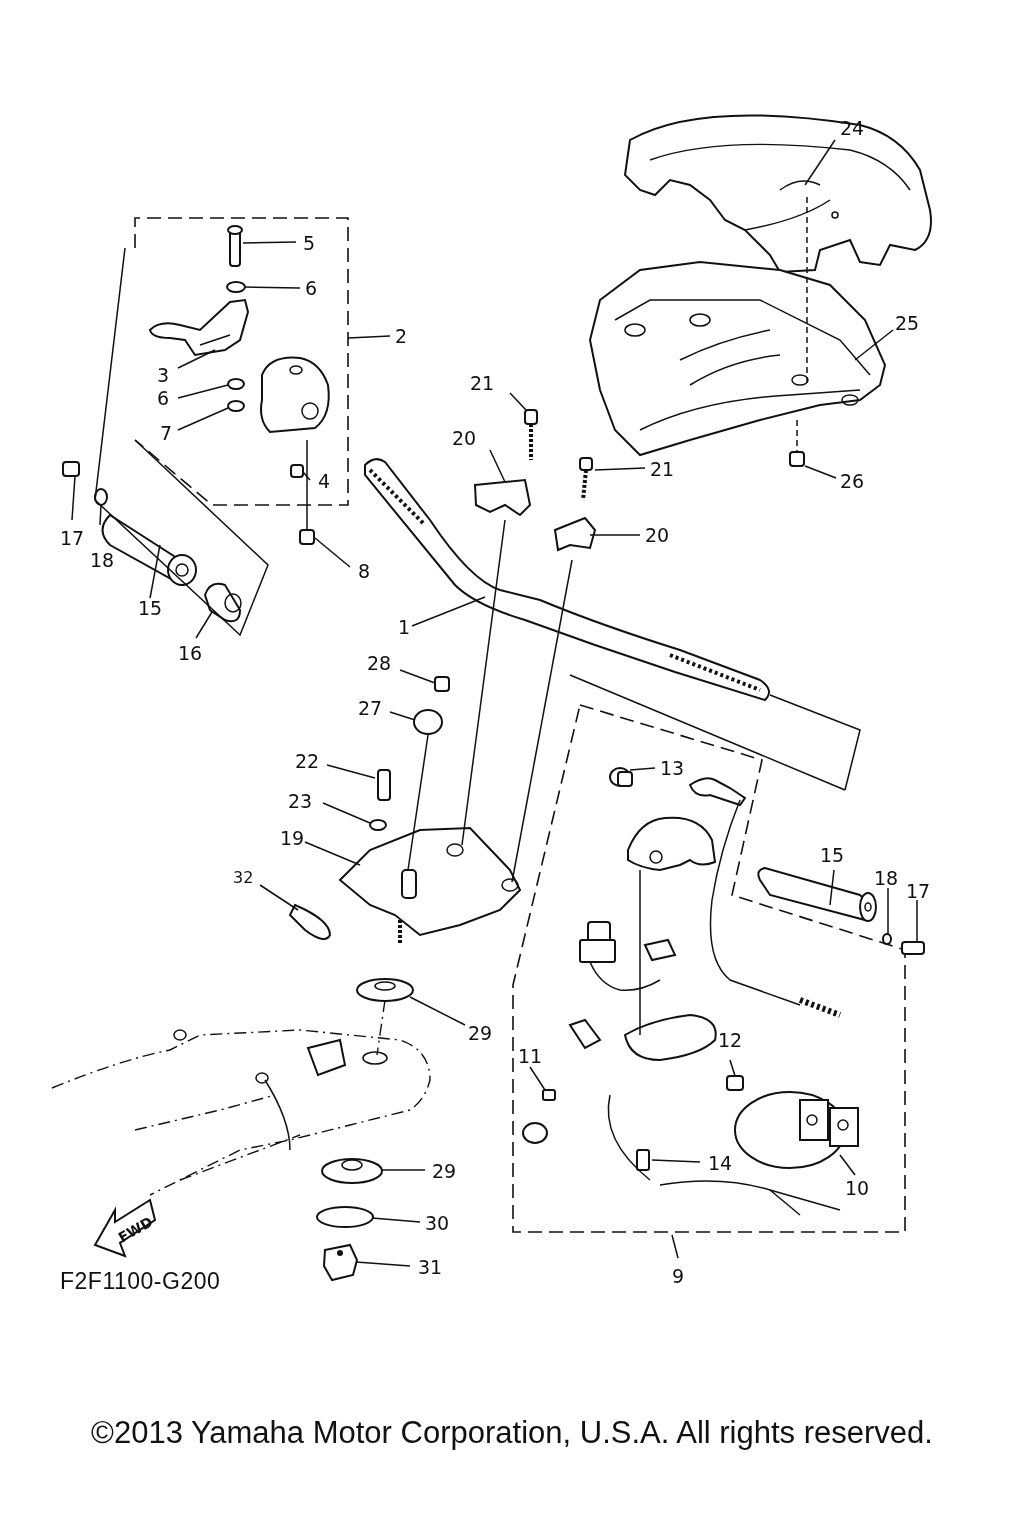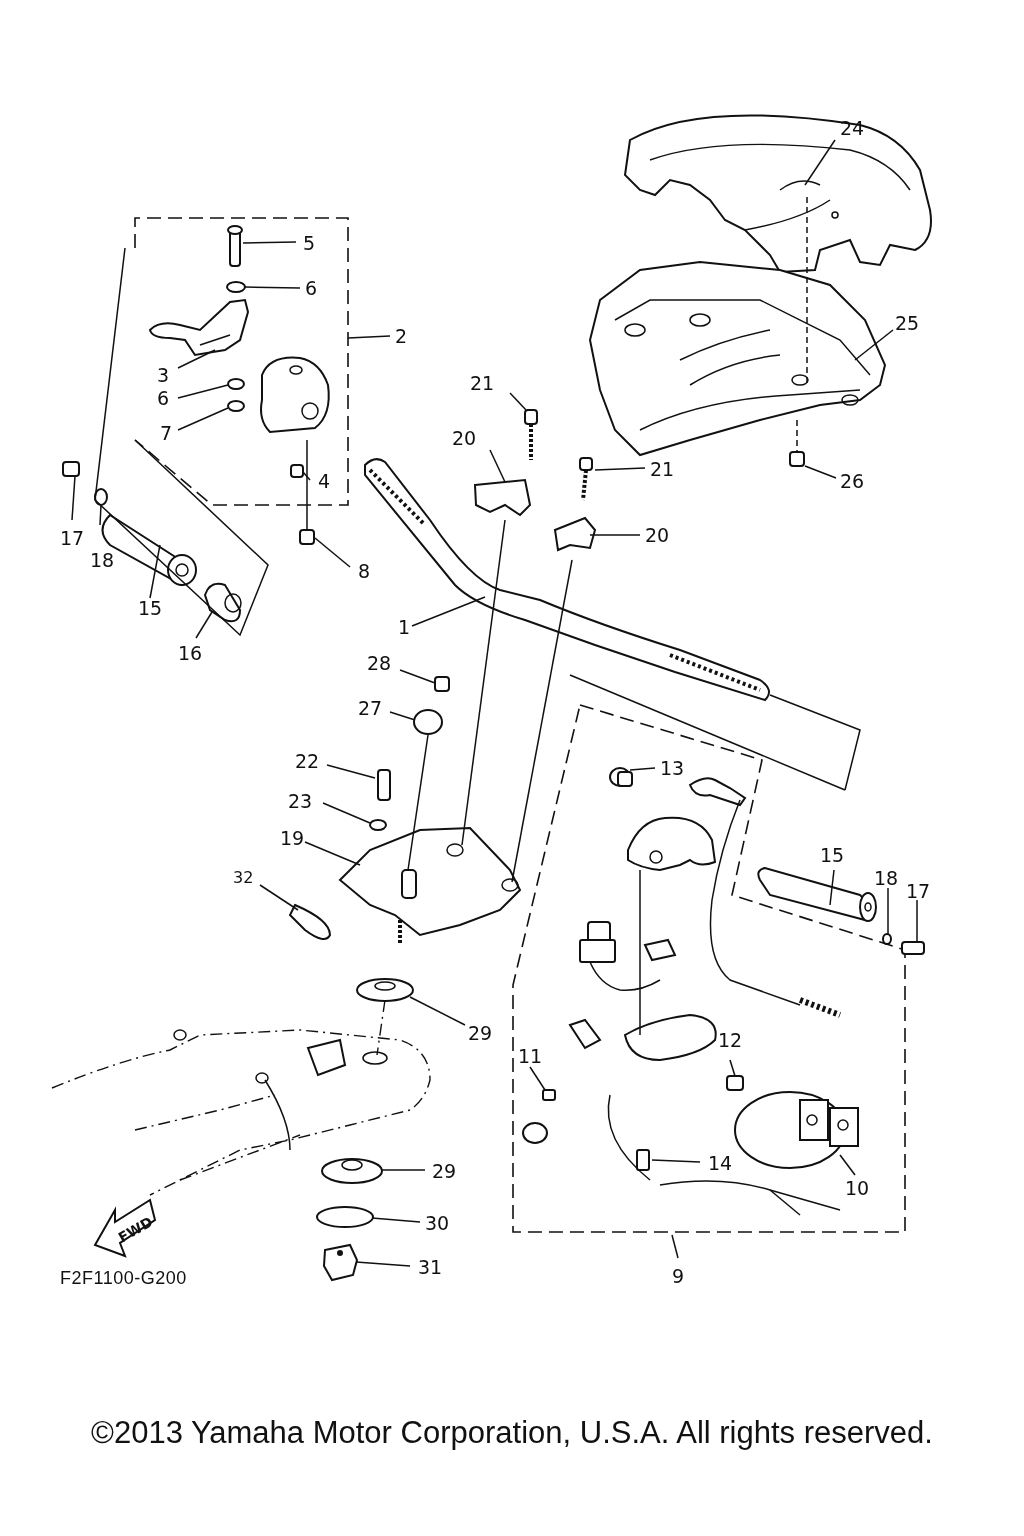--- a/index.html
+++ b/index.html
@@ -4,21 +4,21 @@
 <style>
   html, body { margin:0; padding:0; background:#ffffff; }
   body { width:1024px; height:1536px; position:relative; overflow:hidden; font-family:"Liberation Sans", sans-serif; }
   #diagram { position:absolute; left:0; top:0; width:1024px; height:1536px; }
   .part { fill:#ffffff; stroke:#111; stroke-width:2; }
   .thin { fill:none; stroke:#111; stroke-width:1.5; }
   .dash { fill:none; stroke:#111; stroke-width:1.6; stroke-dasharray:14 7; }
   .dashdot { fill:none; stroke:#111; stroke-width:1.4; stroke-dasharray:12 5 2 5; }
   .lead { fill:none; stroke:#111; stroke-width:1.5; }
   .label { font-family:"DejaVu Sans", sans-serif; font-size:19px; fill:#111; }
-  .fig-code { position:absolute; left:60px; top:1268px; font-family:"Liberation Sans", sans-serif; font-size:18px; color:#111; letter-spacing:0.5px;text-align:center; }
+  .fig-code { position:absolute; left:60px; top:1268px; font-family:"Liberation Sans", sans-serif; font-size:23px; color:#111; letter-spacing:0.5px;text-align:center; }
   .copyright { position:absolute; left:0; width:1024px; top:1415px; text-align:center; font-family:"Liberation Sans", sans-serif; font-size:31px; color:#111; }
 </style>
 </head>
 <body>
 
 <svg id="diagram" viewBox="0 0 1024 1536" xmlns="http://www.w3.org/2000/svg">
 
   <g>
     <path class="part" d="M630,140 Q700,100 860,125 Q900,135 920,170 L930,210 Q935,240 915,250 L890,245 L880,265 L860,262 L850,240 L820,250 L815,270 L780,272 L770,255 L745,230 L725,220 L710,200 L690,185 L670,180 L655,195 L640,190 L625,175 Z"></path>
     <path class="thin" d="M650,160 Q720,135 850,150 Q890,160 910,190"></path>

